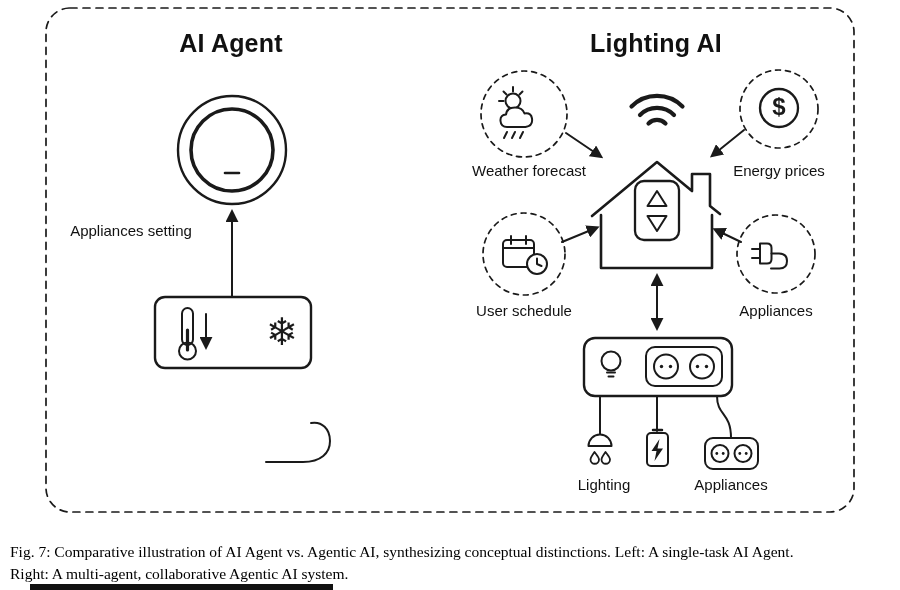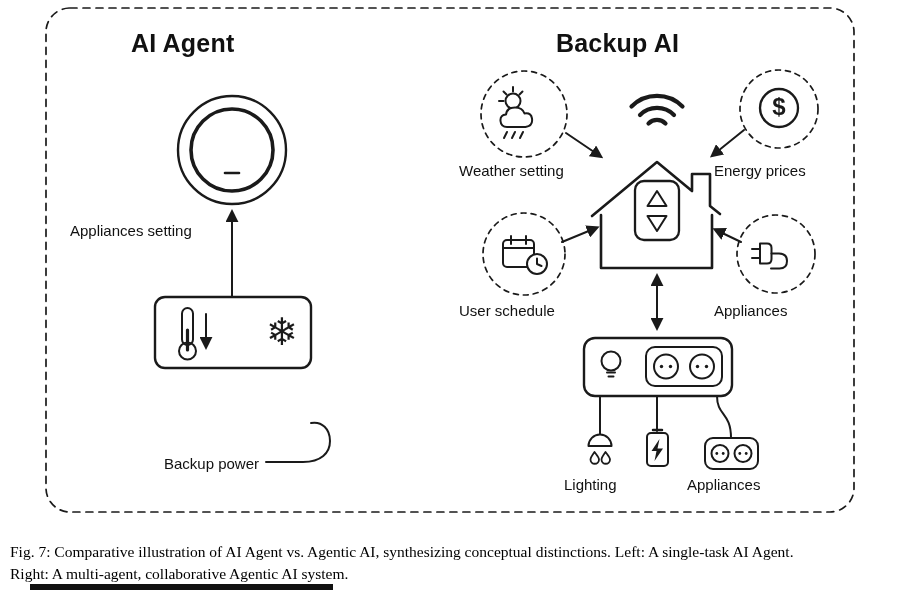--- a/index.html
+++ b/index.html
@@ -1,20 +1,20 @@
 <!DOCTYPE html>
 <html><head>
 <meta charset="utf-8">
 <style>
   * { margin:0; padding:0; box-sizing:border-box; }
   html,body { width:900px; height:590px; background:#fff; }
   body { font-family:"Liberation Sans", sans-serif; }
   .page { position:relative; width:900px; height:590px; background:#fff; overflow:hidden; }
   .canvas { position:absolute; left:0; top:0; }
-  .lbl { position:absolute; color:#111; font-size:15px; line-height:1.25; text-align:left; }
+  .lbl { position:absolute; color:#111; font-size:15px; line-height:1.25; text-align:center; }
   .title { font-size:25px; font-weight:700; letter-spacing:0.2px; }
   .thermo-value { font-size:21px; font-weight:600; letter-spacing:0.4px; }
   .right-align { text-align:right; }
   .glyph { position:absolute; color:#1a1a1a; text-align:center; line-height:1; }
   .caption { position:absolute; left:10px; top:541px; width:884px;
              font-family:Liberation Serif, serif; font-size:15.5px; line-height:1.45; color:#000; }
   .caption div { white-space:nowrap; }
   .cropped-bar { position:absolute; left:30px; top:584px; width:303px; height:6px; background:#111; }
 </style>
 </head>
@@ -148,28 +148,27 @@
         <circle cx="743" cy="453.5" r="8.5"></circle>
         <circle cx="716.8" cy="453.5" r="1.4" fill="#1a1a1a" stroke="none"></circle>
         <circle cx="723.2" cy="453.5" r="1.4" fill="#1a1a1a" stroke="none"></circle>
         <circle cx="739.8" cy="453.5" r="1.4" fill="#1a1a1a" stroke="none"></circle>
         <circle cx="746.2" cy="453.5" r="1.4" fill="#1a1a1a" stroke="none"></circle>
       </g>
     </g>
   </svg>
 
   <div class="lbl title" style="left:131px; top:28px; width:200px;">AI Agent</div>
-  <div class="lbl title" style="left:556px; top:28px; width:200px;">Backup AI</div>
+  <div class="lbl title" style="left:556px; top:28px; width:200px;">Lighting AI</div>
 
 
   <div class="lbl" style="left:70px; top:222px; width:122px;">Appliances setting</div>
 
-  <div class="lbl right-align" style="left:138px; top:455px; width:121px;">Backup power</div>
 
-  <div class="lbl" style="left:459px; top:162px; width:140px;">Weather setting</div>
+  <div class="lbl" style="left:459px; top:162px; width:140px;">Weather forecast</div>
   <div class="lbl" style="left:459px; top:302px; width:130px;">User schedule</div>
   <div class="lbl" style="left:714px; top:162px; width:130px;">Energy prices</div>
   <div class="lbl" style="left:714px; top:302px; width:124px;">Appliances</div>
   <div class="lbl" style="left:564px; top:476px; width:80px;">Lighting</div>
   <div class="lbl" style="left:687px; top:476px; width:88px;">Appliances</div>
 
   <span class="glyph" style="left:766px; top:95px; width:26px; font-size:24px; font-weight:600;">$</span>
   <span class="glyph" style="left:261px; top:313px; width:42px; font-size:38px;">❄</span>
 
   <div class="caption">

